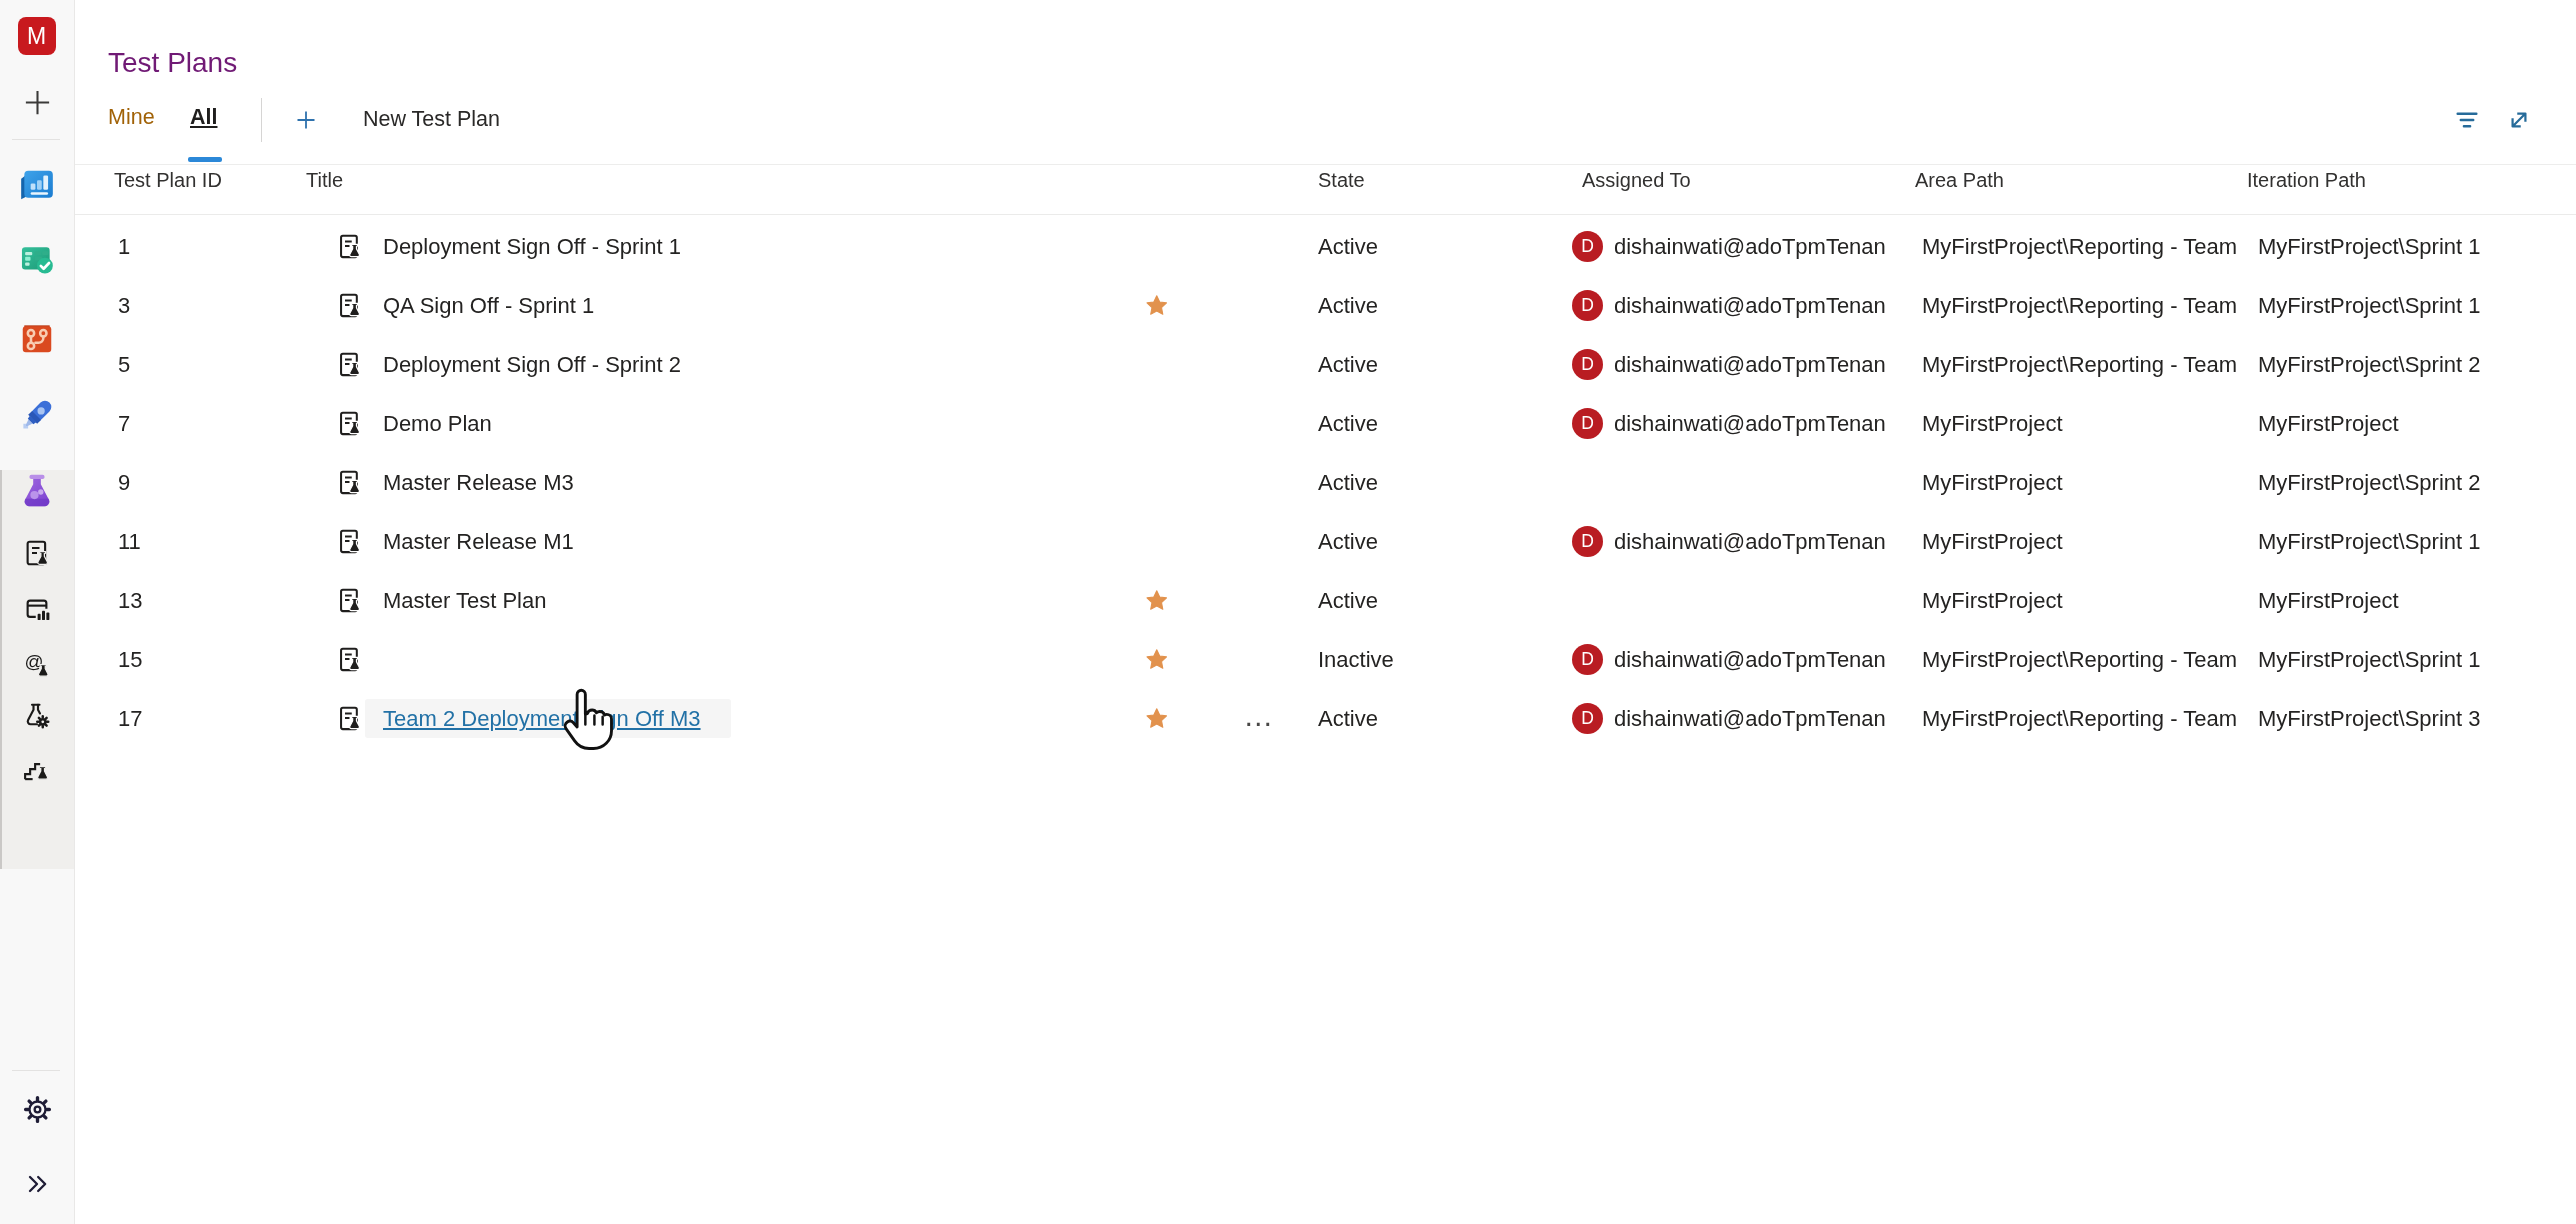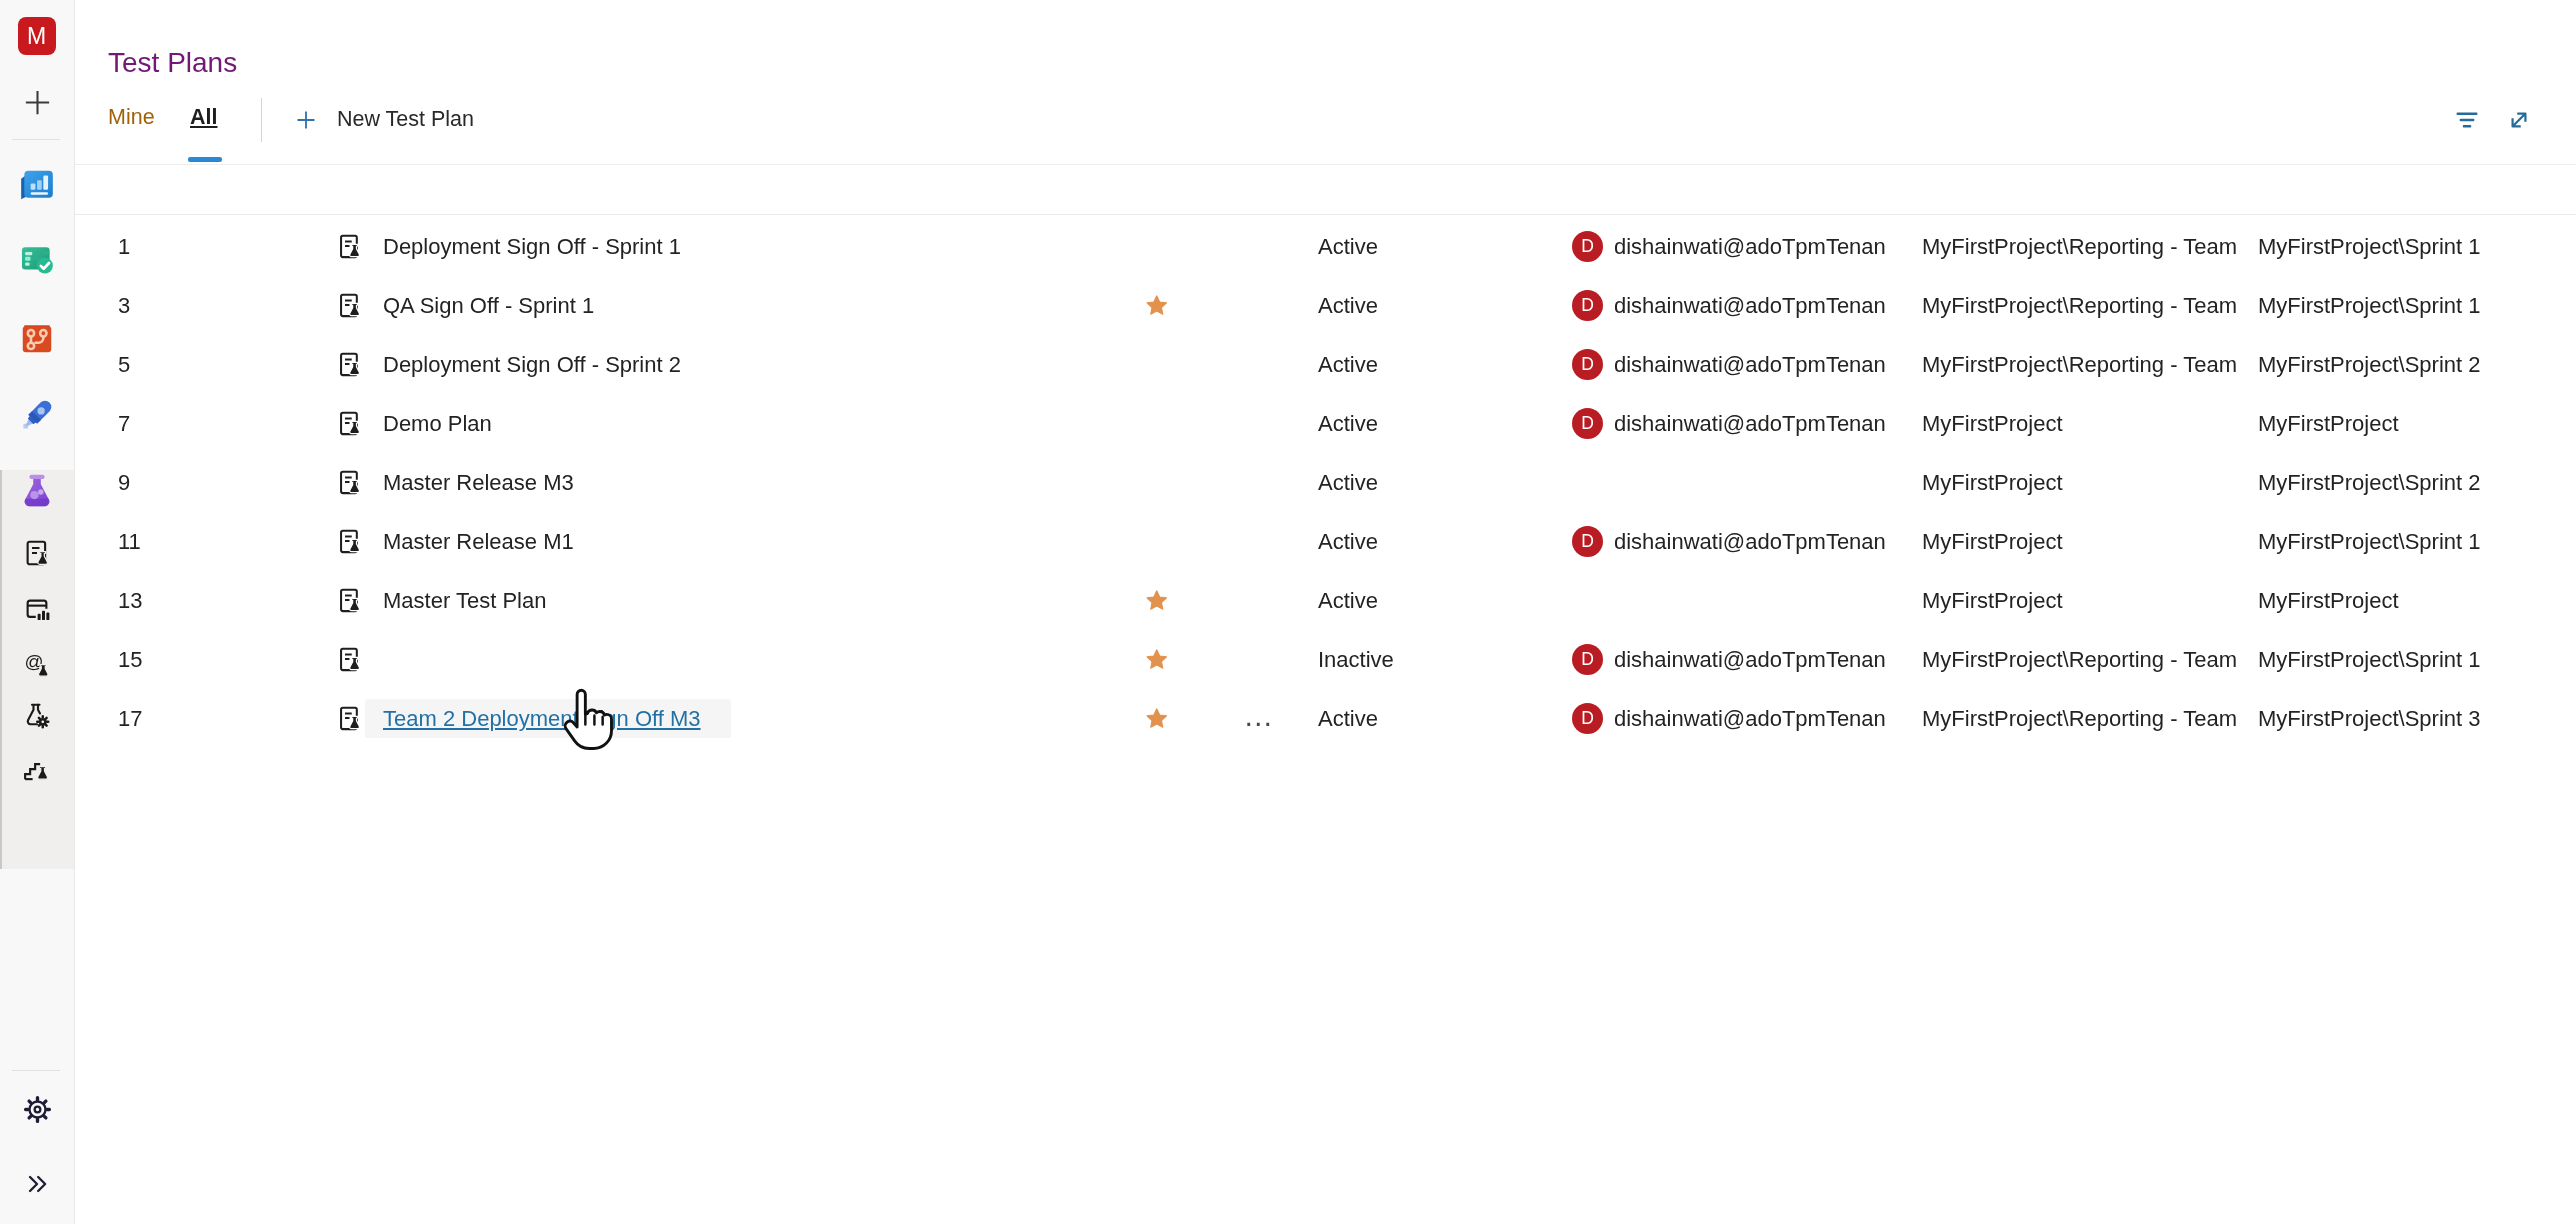--- a/index.html
+++ b/index.html
@@ -19,21 +19,21 @@
   .sb-divider{position:absolute;left:12px;width:48px;height:1.3px;background:#e3e2e1;}
   
   .main{position:absolute;left:74px;top:0;right:0;bottom:0;}
   .page-title{position:absolute;left:34px;top:28px;font-size:28px;color:#701a75;font-weight:400;}
   .tabbar-line{position:absolute;left:0;right:0;top:164px;height:1.3px;background:#ededec;}
   .tab{position:absolute;top:105px;font-size:21.5px;color:#a16207;cursor:pointer;}
   .tab-mine{left:34px;}
   .tab-all{left:116px;font-weight:700;color:#1f1e1d;text-decoration:underline;}
   .tab-indicator{position:absolute;left:114px;top:157px;width:34px;height:4.7px;border-radius:2px;background:#2b88d8;}
   .vsep{position:absolute;left:187px;top:98px;width:1.3px;height:44px;background:#d6d5d4;}
-  .newplan{position:absolute;left:220px;top:98px;height:43px;display:flex;align-items:center;cursor:pointer;}
+  .newplan{position:absolute;left:220px;top:98px;height:43px;display:flex;align-items:center;cursor:pointer;gap:26px;}
   .newplan .lbl{font-size:21.5px;color:#2a2928;margin-left:19px;}
   .tool-ico{position:absolute;top:98px;width:43px;height:43px;display:flex;align-items:center;justify-content:center;cursor:pointer;}
   .ico-filter{left:2371px;}
   .ico-expand{left:2423px;}
   
   .thead{position:absolute;left:0;right:0;top:169px;height:31px;font-size:20px;color:#323130;}
   .thead span{position:absolute;white-space:nowrap;}
   .th-id{left:40px;} .th-title{left:232px;} .th-state{left:1244px;}
   .th-assigned{left:1508px;} .th-area{left:1841px;} .th-iter{left:2173px;}
   .thead-line{position:absolute;left:0;right:0;top:214px;height:1.3px;background:#ebebea;}
@@ -237,20 +237,28 @@
     <svg width="30" height="30" viewBox="0 0 24 24">
       <path d="M4.5 7h15M7 12h10M9.5 17h5" stroke="#266b9a" stroke-width="1.9" stroke-linecap="round" fill="none"></path>
     </svg>
   </div>
   <div class="tool-ico ico-expand">
     <svg width="28" height="28" viewBox="0 0 24 24">
       <path d="M6.5 17.5L17.5 6.5M10.5 6.5h7v7M13.5 17.5h-7v-7" stroke="#266b9a" stroke-width="1.9" fill="none" stroke-linejoin="round"></path>
     </svg>
   </div>
 
+  <div class="thead">
+    <span class="th-id">Test Plan ID</span>
+    <span class="th-title">Title</span>
+    <span class="th-state">State</span>
+    <span class="th-assigned">Assigned To</span>
+    <span class="th-area">Area Path</span>
+    <span class="th-iter">Iteration Path</span>
+  </div>
   <div class="thead-line"></div>
 
   <div class="rows">
       <div class="row">
 
     <span class="c-id">1</span>
     <span class="c-icon">
       <svg width="27" height="30" viewBox="0 0 24 26">
         <rect x="4.5" y="3" width="14" height="19" rx="1.6" fill="none" stroke="#1f1e1d" stroke-width="1.8"></rect>
         <path d="M8 8.2h6M8 12.2h4" stroke="#1f1e1d" stroke-width="1.8"></path>

